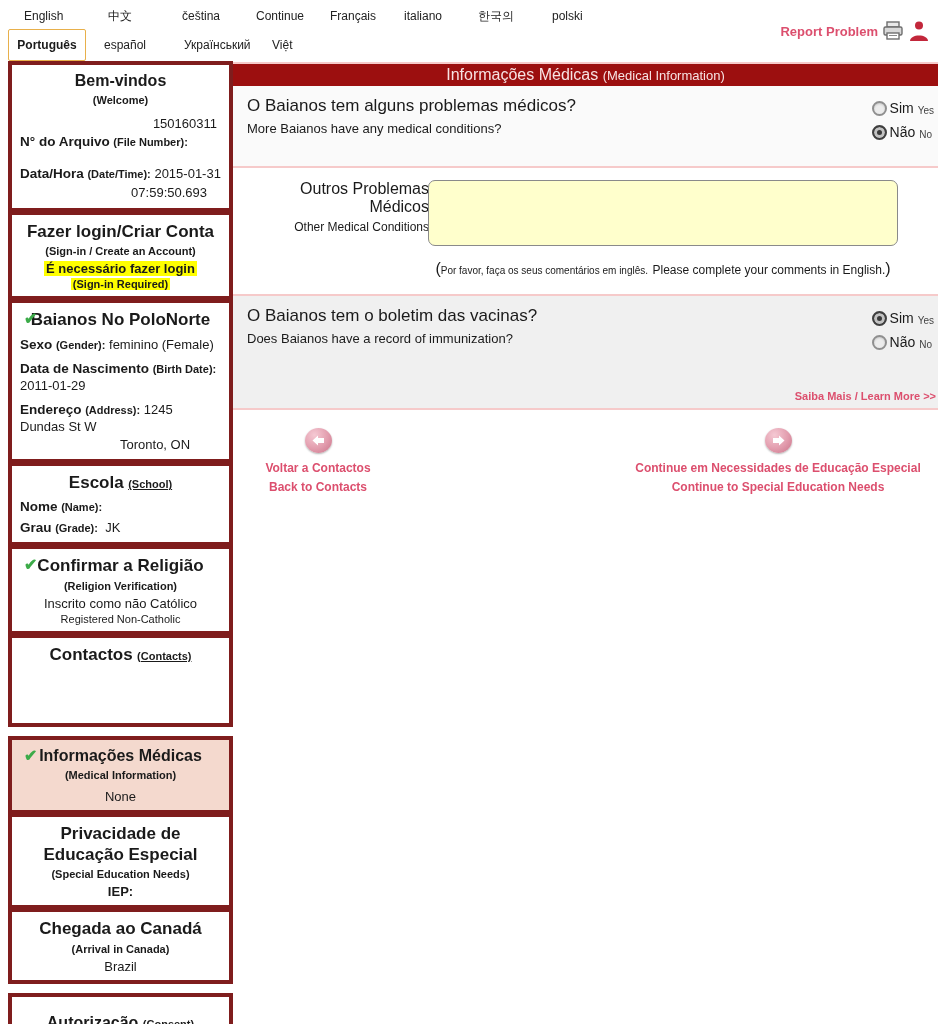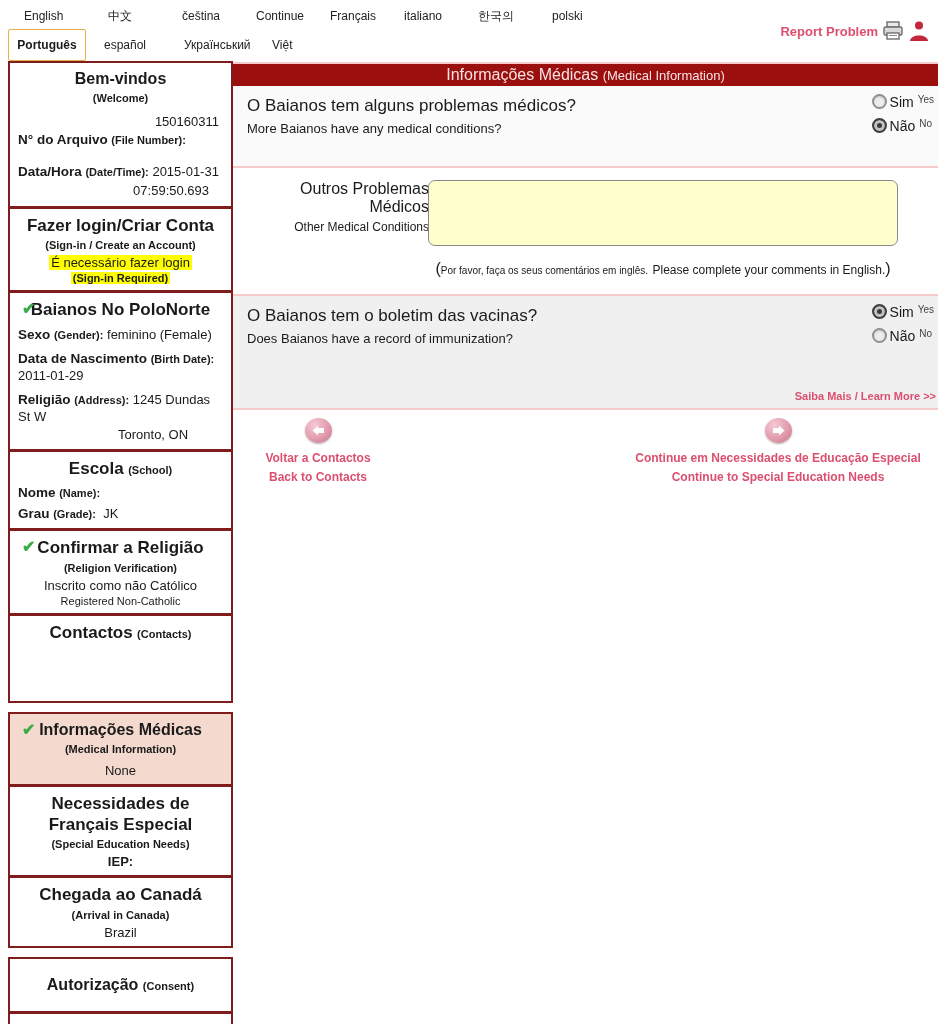--- a/index.html
+++ b/index.html
@@ -18,69 +18,69 @@
   .lang-row2 .lang { display:inline-block; width:80px; font-size:12px; color:#222; cursor:pointer; }
   .top-right { position:absolute; right:8px; top:20px; display:flex; align-items:center; gap:4px; }
   .report { color:var(--link-pink,#dc4f6e); font-weight:bold; font-size:13px; cursor:pointer; }
   .icon-btn { display:inline-block; cursor:pointer; line-height:0; }
 
   
   .body-wrap { display:flex; align-items:flex-start; }
 
   
   .sidebar { width:225px; margin-left:8px; flex:none; }
-  .sbox { border:2px solid #7f1d1d; background:#fff; margin-top:-1px; padding:6px 8px; text-align:center; cursor:pointer; }
+  .sbox { border:4px solid #7f1d1d; background:#fff; margin-top:-1px; padding:6px 8px; text-align:center; cursor:pointer; }
   .sbox.gap { margin-top:9px; }
   .sbox.highlight { background:#f4d9ce; }
   .stitle { font-size:16px; font-weight:bold; line-height:1.25; position:relative; }
   .ssub { font-size:11px; font-weight:bold; margin-top:3px; }
   .ssub2 { font-size:13px; margin-top:4px; }
   .ssub3 { font-size:11px; margin-top:2px; }
-  .inline-en { font-size:11px; font-weight:bold; }
+  .inline-en { font-size:11px; font-weight:bold;text-decoration:underline; }
   .srow { font-size:13px; text-align:left; margin-top:6px; line-height:1.3; }
   .srow b { font-size:13.5px; }
   .srow .sm { font-size:11px; font-weight:bold; }
   .r { text-align:right; padding-right:14px; }
   .indent { padding-left:100px; margin-top:1px; }
   .check { position:absolute; left:4px; top:0; color:#3cab49; font-size:16px; font-weight:bold; }
-  .hl { background:var(--highlight-yellow,#ffff00); padding:0 2px; }
+  .hl { background:var(--highlight-yellow,#ffff00); padding:0 2px;font-weight:bold; }
   .spacer60 { height:52px; }
   .pad-v { padding-top:16px; padding-bottom:16px; }
 
   
   .content { flex:1; margin-left:0; }
   .sep { height:2px; background:#f6caca; }
   .red-bar { height:22px; background:var(--header-red,#9c0f0f); color:#f7e3e3; text-align:center; line-height:22px; }
   .red-bar .t1 { font-size:16px; }
   .red-bar .t2 { font-size:13px; }
   .qsection { position:relative; padding:10px 14px; }
   .q1 { min-height:80px; background:#fafafa; }
   .q2 { min-height:112px; background:#f0f0f0; }
   .q-pt { font-size:17px; }
   .q-en { font-size:13px; margin-top:5px; }
   .radios { position:absolute; right:4px; top:8px; }
-  .radio-row { display:flex; align-items:flex-start; margin-bottom:8px; cursor:pointer; }
+  .radio-row { display:flex; align-items:flex-end; margin-bottom:8px; cursor:pointer;margin-top:6px; }
   .radio { width:15px; height:15px; border-radius:50%; border:2px solid #8f8f8f; background:#ececec; box-shadow:inset 0 1px 2px rgba(0,0,0,.15); flex:none; }
   .radio.checked { border-color:#3f3f3f; background:#3a3a3a; box-shadow:inset 0 0 0 3px #c2c2c2; }
   .radio-row .rlbl { font-size:14px; margin-left:3px; }
   .radio-row .rlbl-en { font-size:10px; color:#444; margin-left:4px; }
 
   .other-section { min-height:126px; background:#fff; padding:10px 14px; position:relative; }
   .other-label-pt { font-size:16px; }
   .other-label-en { font-size:12px; margin-top:4px; }
   .other-label { position:absolute; left:6px; top:12px; width:190px; text-align:right; padding-left:8px; }
   .yellow-box { position:absolute; left:195px; top:12px; width:470px; height:66px; background:#ffffcc; border:1px solid #8a8a8a; border-radius:7px; resize:none; font-family:"Liberation Sans",sans-serif; font-size:13px; padding:4px 6px; outline:none; }
   .note { position:absolute; left:170px; top:92px; width:520px; text-align:center; white-space:nowrap; }
   .note .paren { font-size:16px; }
   .note .pt { font-size:10px; }
   .note .en { font-size:12px; }
 
   .learn-more { position:absolute; right:2px; bottom:6px; font-size:11px; font-weight:bold; color:var(--link-pink,#dc4f6e); cursor:pointer; }
 
-  .nav-section { position:relative; min-height:100px; background:#fff; padding-top:8px; }
+  .nav-section { position:relative; min-height:100px; background:#fff; padding-top:18px; }
   .nav-group { position:absolute; text-align:center; }
   .nav-left { left:10px; width:150px; }
   .nav-right { right:10px; width:300px; }
   .orb { display:inline-flex; align-items:center; justify-content:center; width:27px; height:25px; border-radius:50%; background:radial-gradient(circle at 35% 28%, #f5c9d3, #e29cad 55%, #c87288 100%); box-shadow:0 1px 2px rgba(0,0,0,.3); cursor:pointer; margin-bottom:6px; }
   .nav-label { font-size:12px; font-weight:bold; color:var(--link-pink,#dc4f6e); line-height:1.6; cursor:pointer; }
 </style>
 </head>
 <body>
 
 <div class="page">
@@ -143,21 +143,21 @@
           <span class="check">✔</span>
           <span>Baianos No PoloNorte</span>
         </div>
         <div class="srow">
           <b>Sexo</b> <span class="sm">(Gender):</span> <span>feminino (Female)</span>
         </div>
         <div class="srow">
           <b>Data de Nascimento</b> <span class="sm">(Birth Date):</span> <span>2011-01-29</span>
         </div>
         <div class="srow">
-          <b>Religião</b> <span class="sm">(Address):</span> <span>1245 Dundas St W</span>
+          <b>Endereço</b> <span class="sm">(Address):</span> <span>1245 Dundas St W</span>
         </div>
         <div class="srow indent">Toronto, ON</div>
       </section>
 
       <section class="sbox">
         <div class="stitle">
           <span style="font-size:17px;">Escola</span> <span class="inline-en">(School)</span>
         </div>
         <div class="srow" style="margin-top:4px;">
           <b>Nome</b> <span class="sm">(Name):</span> <span></span>
@@ -187,21 +187,21 @@
       <section class="sbox gap highlight">
         <div class="stitle">
           <span class="check">✔</span>
           <span>Informações Médicas</span>
         </div>
         <div class="ssub">(Medical Information)</div>
         <div class="ssub2" style="margin-top:8px;">None</div>
       </section>
 
       <section class="sbox">
-        <div class="stitle" style="font-size:17px;">Necessidades de Français Especial</div>
+        <div class="stitle" style="font-size:17px;">Privacidade de Educação Especial</div>
         <div class="ssub">(Special Education Needs)</div>
         <div class="ssub" style="font-size:13px; margin-top:4px;">IEP:</div>
       </section>
 
       <section class="sbox">
         <div class="stitle" style="font-size:17px;">Chegada ao Canadá</div>
         <div class="ssub">(Arrival in Canada)</div>
         <div class="ssub2">Brazil</div>
       </section>
 

